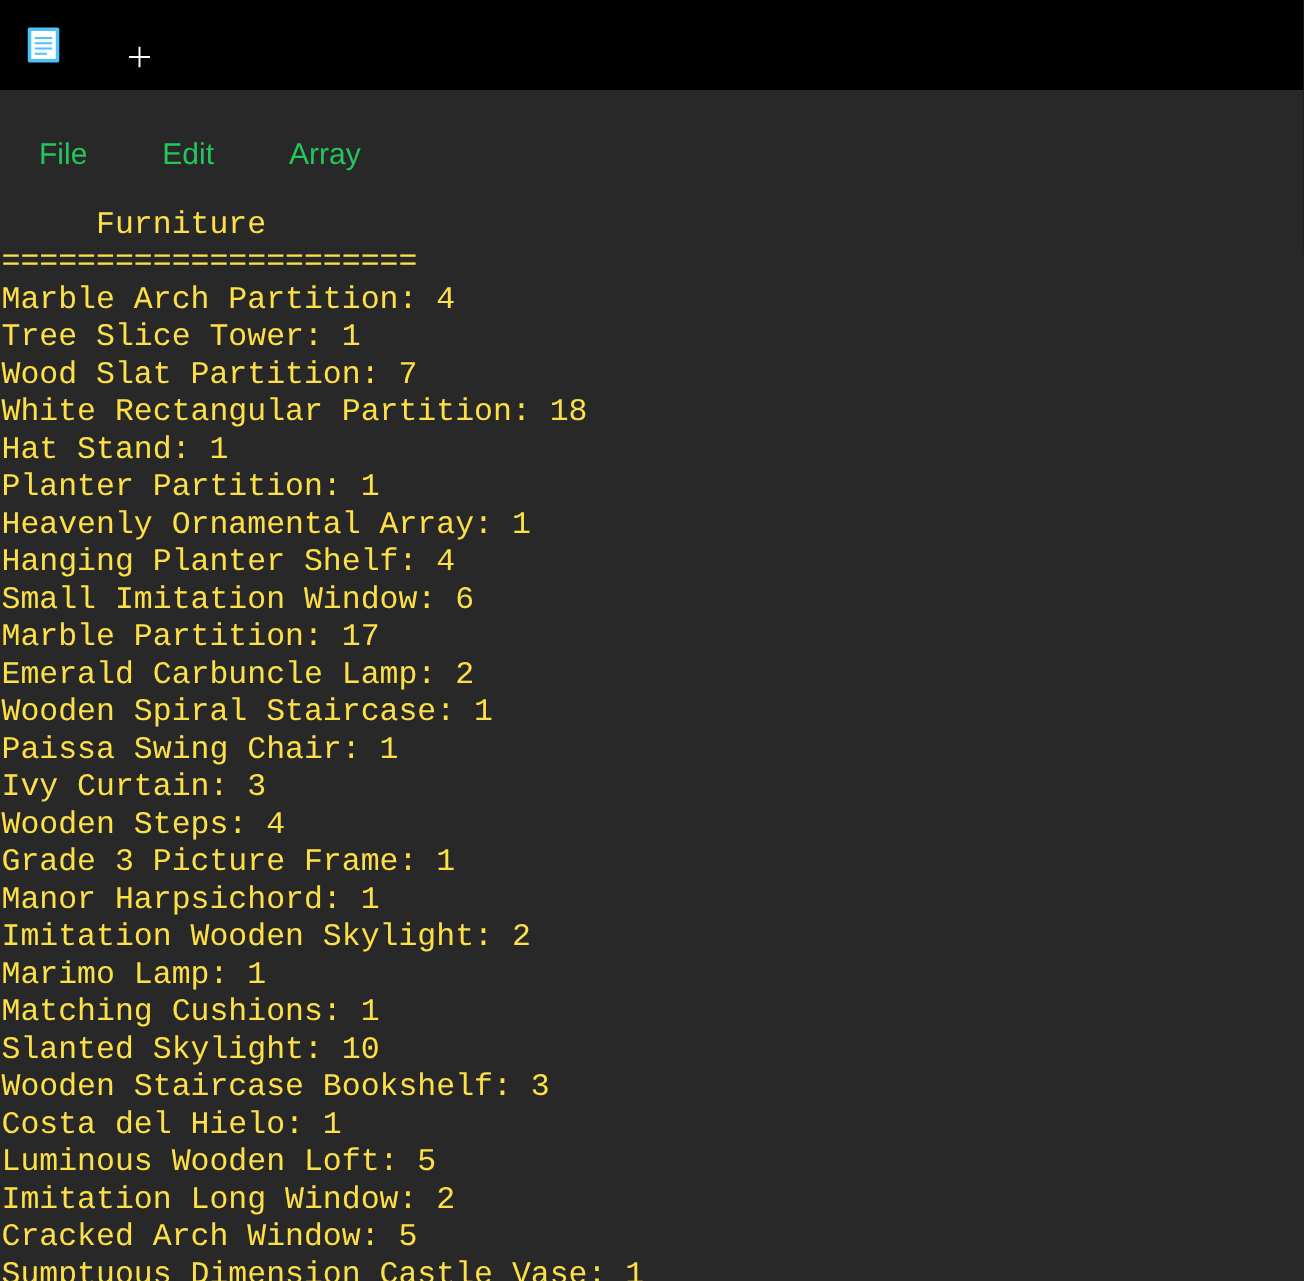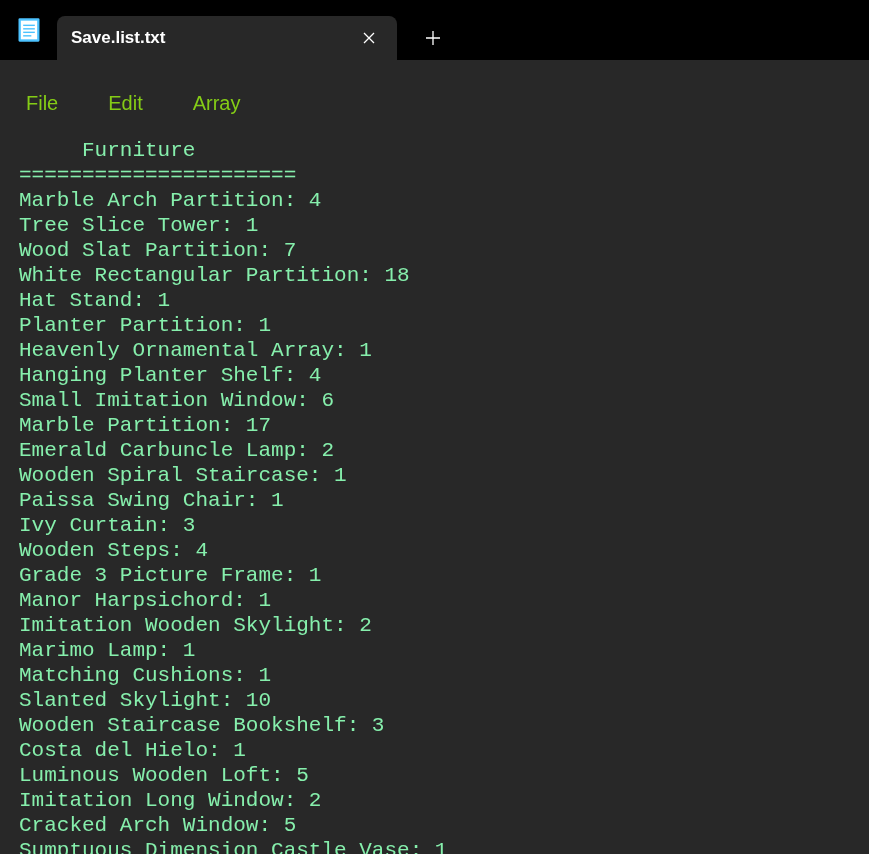--- a/index.html
+++ b/index.html
@@ -62,61 +62,53 @@
     margin-left: 14px;
   }
   .menubar {
     height: 50px;
     background: #282828;
     display: flex;
     align-items: center;
     padding-left: 8px;
   }
   .menu-item {
-    color: #84cc16;
+    color: #22c55e;
     font-size: 20px;
     padding: 6px 18px;
     cursor: default;
     margin-top: 36px;
   }
   .menu-item + .menu-item { margin-left: 14px; text-align: center; }
   .editor {
-    padding: 28px 11px 0 19px;
+    padding: 28px 11px 0 1px;
     font-family: "Consolas", "Courier New", monospace;
     font-size: 21px;
     line-height: 25px;
-    color: #86efac;
+    color: #fde047;
     white-space: pre;
     background: #282828;
     height: calc(100% - 110px);
     overflow: hidden;
   }
 </style>
 </head>
 <body>
 
 <div class="titlebar">
   <span class="app-icon">
     <svg viewBox="0 0 24 24" width="28" height="28">
       <rect x="3" y="2" width="18" height="20" rx="1" fill="#4cc2ff"></rect>
       <rect x="5" y="4" width="14" height="16" fill="#ffffff"></rect>
       <line x1="7" y1="8" x2="17" y2="8" stroke="#4cc2ff" stroke-width="1.2"></line>
       <line x1="7" y1="11" x2="17" y2="11" stroke="#4cc2ff" stroke-width="1.2"></line>
       <line x1="7" y1="14" x2="17" y2="14" stroke="#4cc2ff" stroke-width="1.2"></line>
       <line x1="7" y1="17" x2="14" y2="17" stroke="#4cc2ff" stroke-width="1.2"></line>
     </svg>
   </span>
-  <div class="tab">
-    <span class="tab-title">Save.list.txt</span>
-    <span class="tab-close">
-      <svg width="12" height="12" viewBox="0 0 12 12">
-          <path d="M1 1 L11 11 M11 1 L1 11" stroke="#fff" stroke-width="1.3"></path>
-        </svg>
-    </span>
-  </div>
   <div class="new-tab">
     <svg width="14" height="14" viewBox="0 0 14 14">
         <path d="M7 0 V14 M0 7 H14" stroke="#fff" stroke-width="1.3"></path>
       </svg>
   </div>
 </div>
 
 <div class="menubar">
   <span class="menu-item">File</span>
   <span class="menu-item">Edit</span>

